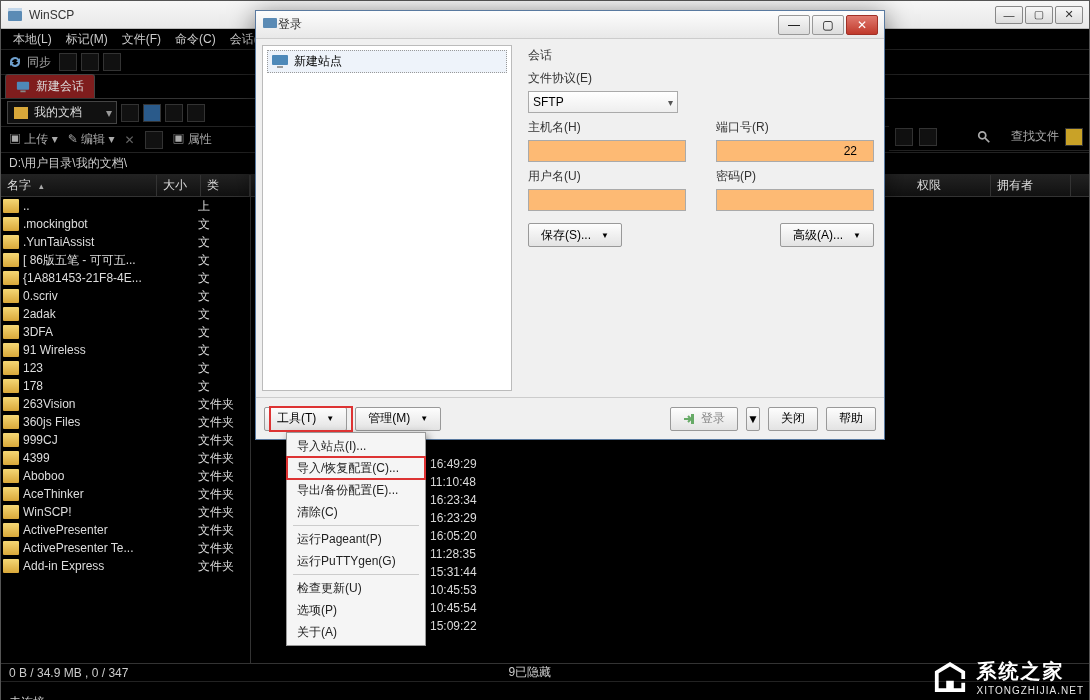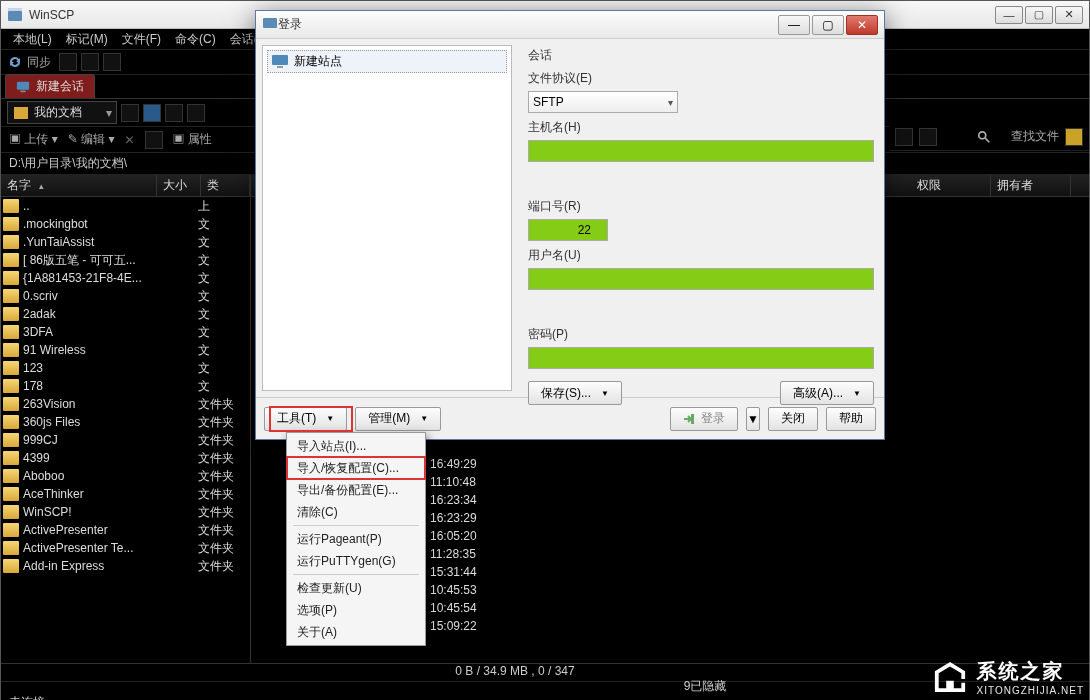--- a/index.html
+++ b/index.html
@@ -40,42 +40,42 @@
 .cols-hdr .col { padding:0 6px; border-right:1px solid #333; height:100%; display:flex; align-items:center; gap:4px; }
 .cols-hdr .col.sort::after { content:"▴"; margin-left:4px; font-size:9px; color:#aaa; }
 
 .file-list { flex:1; overflow:hidden; }
 .file-row { height:18px; display:flex; align-items:center; color:#ddd; padding:0 2px; }
 .file-row .fico { width:16px; height:14px; margin-right:4px; }
 .folder-ico { background:linear-gradient(#f5d775,#d9a83a); border-radius:1px; }
 .file-row .c-name { width:170px; overflow:hidden; white-space:nowrap; text-overflow:ellipsis; }
 .file-row .c-ext { padding-left:4px; }
 
-.statusbar { height:18px; background:#000; color:#ccc; padding:0 8px; display:flex; align-items:center; border-top:1px solid #333;flex-direction:column; }
+.statusbar { height:18px; background:#000; color:#ccc; padding:0 8px; display:flex; align-items:center; border-top:1px solid #333; }
 .statusbar .seg { margin-right:60px; }
 .connbar { height:28px; background:#000; color:#ccc; padding:12px 8px; display:flex; align-items:flex-start; border-top:1px solid #222; }
 
 
 .dialog { position:absolute; top:10px; left:255px; width:630px; height:430px; background:#f0f0f0; border:1px solid #5a7aa0; box-shadow:0 4px 24px rgba(0,0,0,.5); }
 .dlg-titlebar { height:28px; background:linear-gradient(#fdfdfd,#e8e8e8); display:flex; align-items:center; padding:0 6px; border-bottom:1px solid #ccc; }
 .dlg-titlebar .title { flex:1; color:#333; }
 .dlg-controls { display:flex; }
 .dlg-btn { width:32px; height:20px; border:1px solid #999; background:linear-gradient(#f7f7f7,#ddd); display:flex; align-items:center; justify-content:center; margin-left:2px; border-radius:2px; }
 .dlg-btn.red { background:linear-gradient(#e07a6f,#c0392b); color:#fff; border-color:#a03026; }
 
 .dlg-body { display:flex; height:calc(100% - 28px - 42px); }
 .site-tree { width:250px; border:1px solid #bbb; background:#fff; margin:6px; padding:4px; }
 .site-tree-item { display:flex; align-items:center; gap:6px; padding:2px 4px; background:#eef3fa; border:1px dotted #999; }
 .session-panel { flex:1; padding:6px 10px; }
 .grp-title { color:#333; margin:2px 0 6px; }
 .lbl { color:#333; margin:6px 0 4px; display:block; }
-.txt { width:100%; height:22px; border:1px solid #aaa; background:#84cc16; padding:2px 4px; }
+.txt { width:100%; height:22px; border:1px solid #aaa; background:#fdba74; padding:2px 4px; }
 .combo { width:150px; height:22px; border:1px solid #aaa; background:linear-gradient(#fff,#eee); display:flex; align-items:center; justify-content:space-between; padding:0 4px; }
 .combo::after { content:"▾"; font-size:10px; color:#555; }
-.row2 { display:flex; gap:30px;flex-direction:column; }
+.row2 { display:flex; gap:30px; }
 .row2 > div { flex:1; }
 .port-wrap { width:80px; }
 .port-wrap .txt { text-align:right; padding-right:16px; position:relative; }
 .spin { display:flex; flex-direction:column; margin-left:-14px; }
 .spin span { width:12px; height:9px; border:1px solid #999; background:#eee; font-size:7px; line-height:7px; text-align:center; }
 .btn { height:24px; padding:0 12px; border:1px solid #999; background:linear-gradient(#fdfdfd,#e3e3e3); border-radius:2px; display:inline-flex; align-items:center; gap:6px; }
 .btn.drop::after { content:"▼"; font-size:8px; margin-left:4px; }
 
 .dlg-footer { height:42px; border-top:1px solid #ccc; display:flex; align-items:center; padding:0 8px; gap:8px; }
 .dlg-footer .spacer { flex:1; }

